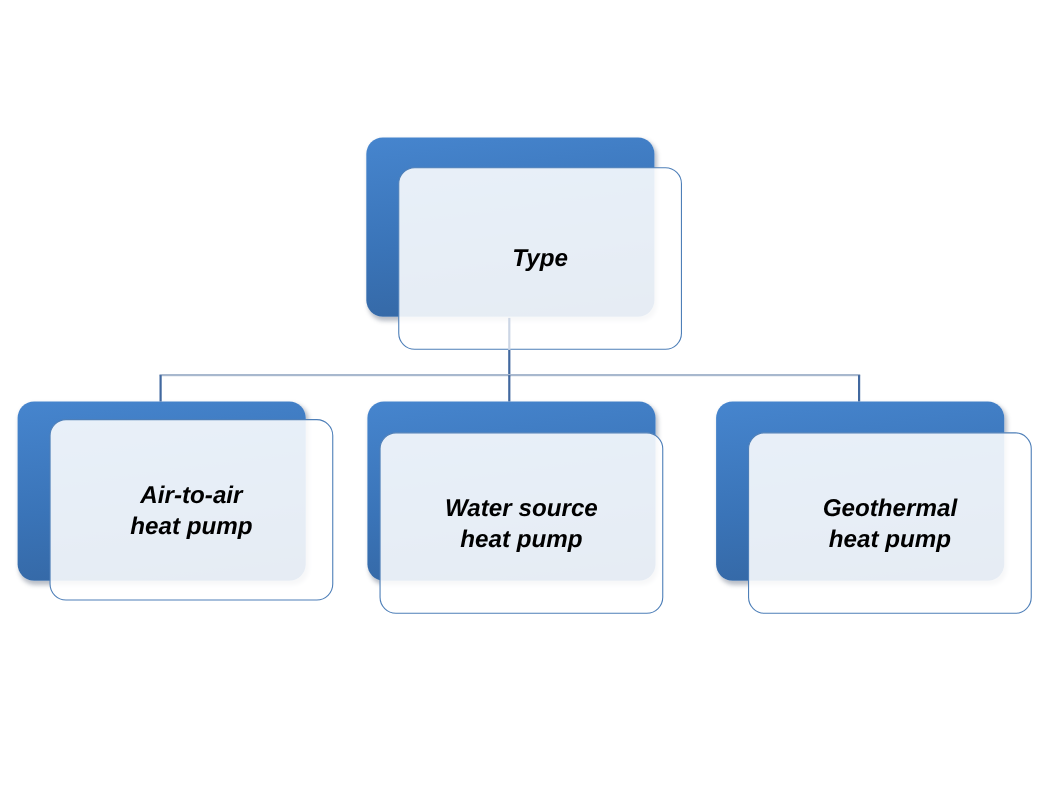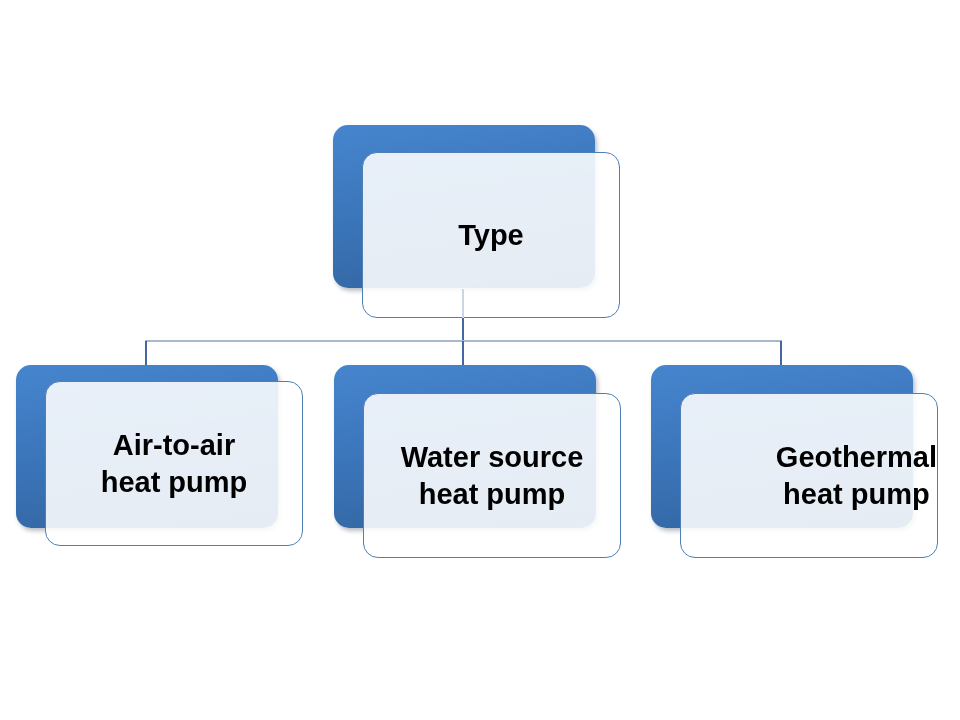--- a/index.html
+++ b/index.html
@@ -37,40 +37,41 @@
     width:258px;height:165px;
     border-radius:15px;
     border:1.5px solid var(--front-border);
     background:var(--front-fill);
     display:flex;align-items:center;justify-content:center;
     z-index:3;
   }
   .shape-front.root{height:166px;}
   .shape-label{
     font-weight:700;
-    font-size:29px;
+    font-size:22px;
     line-height:1.26;
     color:var(--text);
     text-align:center;
     white-space:pre-line;
+    font-style:italic;
   }
   .line{position:absolute;z-index:2;}
   .v-line{width:2px;background:var(--connector-vertical);}
   .h-line{height:2px;background:var(--connector-horizontal);}
   .v-line.through{background:var(--connector-through);z-index:4;}
 
   
   #back-root  {left:333px;top:125px;}
   #front-root {left:362px;top:152px;}
   #back-c0    {left:16px; top:365px;}
   #front-c0   {left:45px; top:381px;}
   #back-c1    {left:334px;top:365px;}
-  #front-c1   {left:363px;top:393px;}
+  #front-c1   {left:345px;top:393px;}
   #back-c2    {left:651px;top:365px;}
-  #front-c2   {left:680px;top:393px;justify-content:flex-end;}
+  #front-c2   {left:680px;top:393px;}
 
   #stub-root-through {left:462px;top:289px;height:29px;}
   #stub-root         {left:462px;top:318px;height:24px;}
   #h-connector       {left:145px;top:340px;width:637px;}
   #drop-c0           {left:145px;top:341px;height:24px;}
   #drop-c1           {left:462px;top:341px;height:24px;}
   #drop-c2           {left:780px;top:341px;height:24px;}
 </style>
 </head>
 <body>

